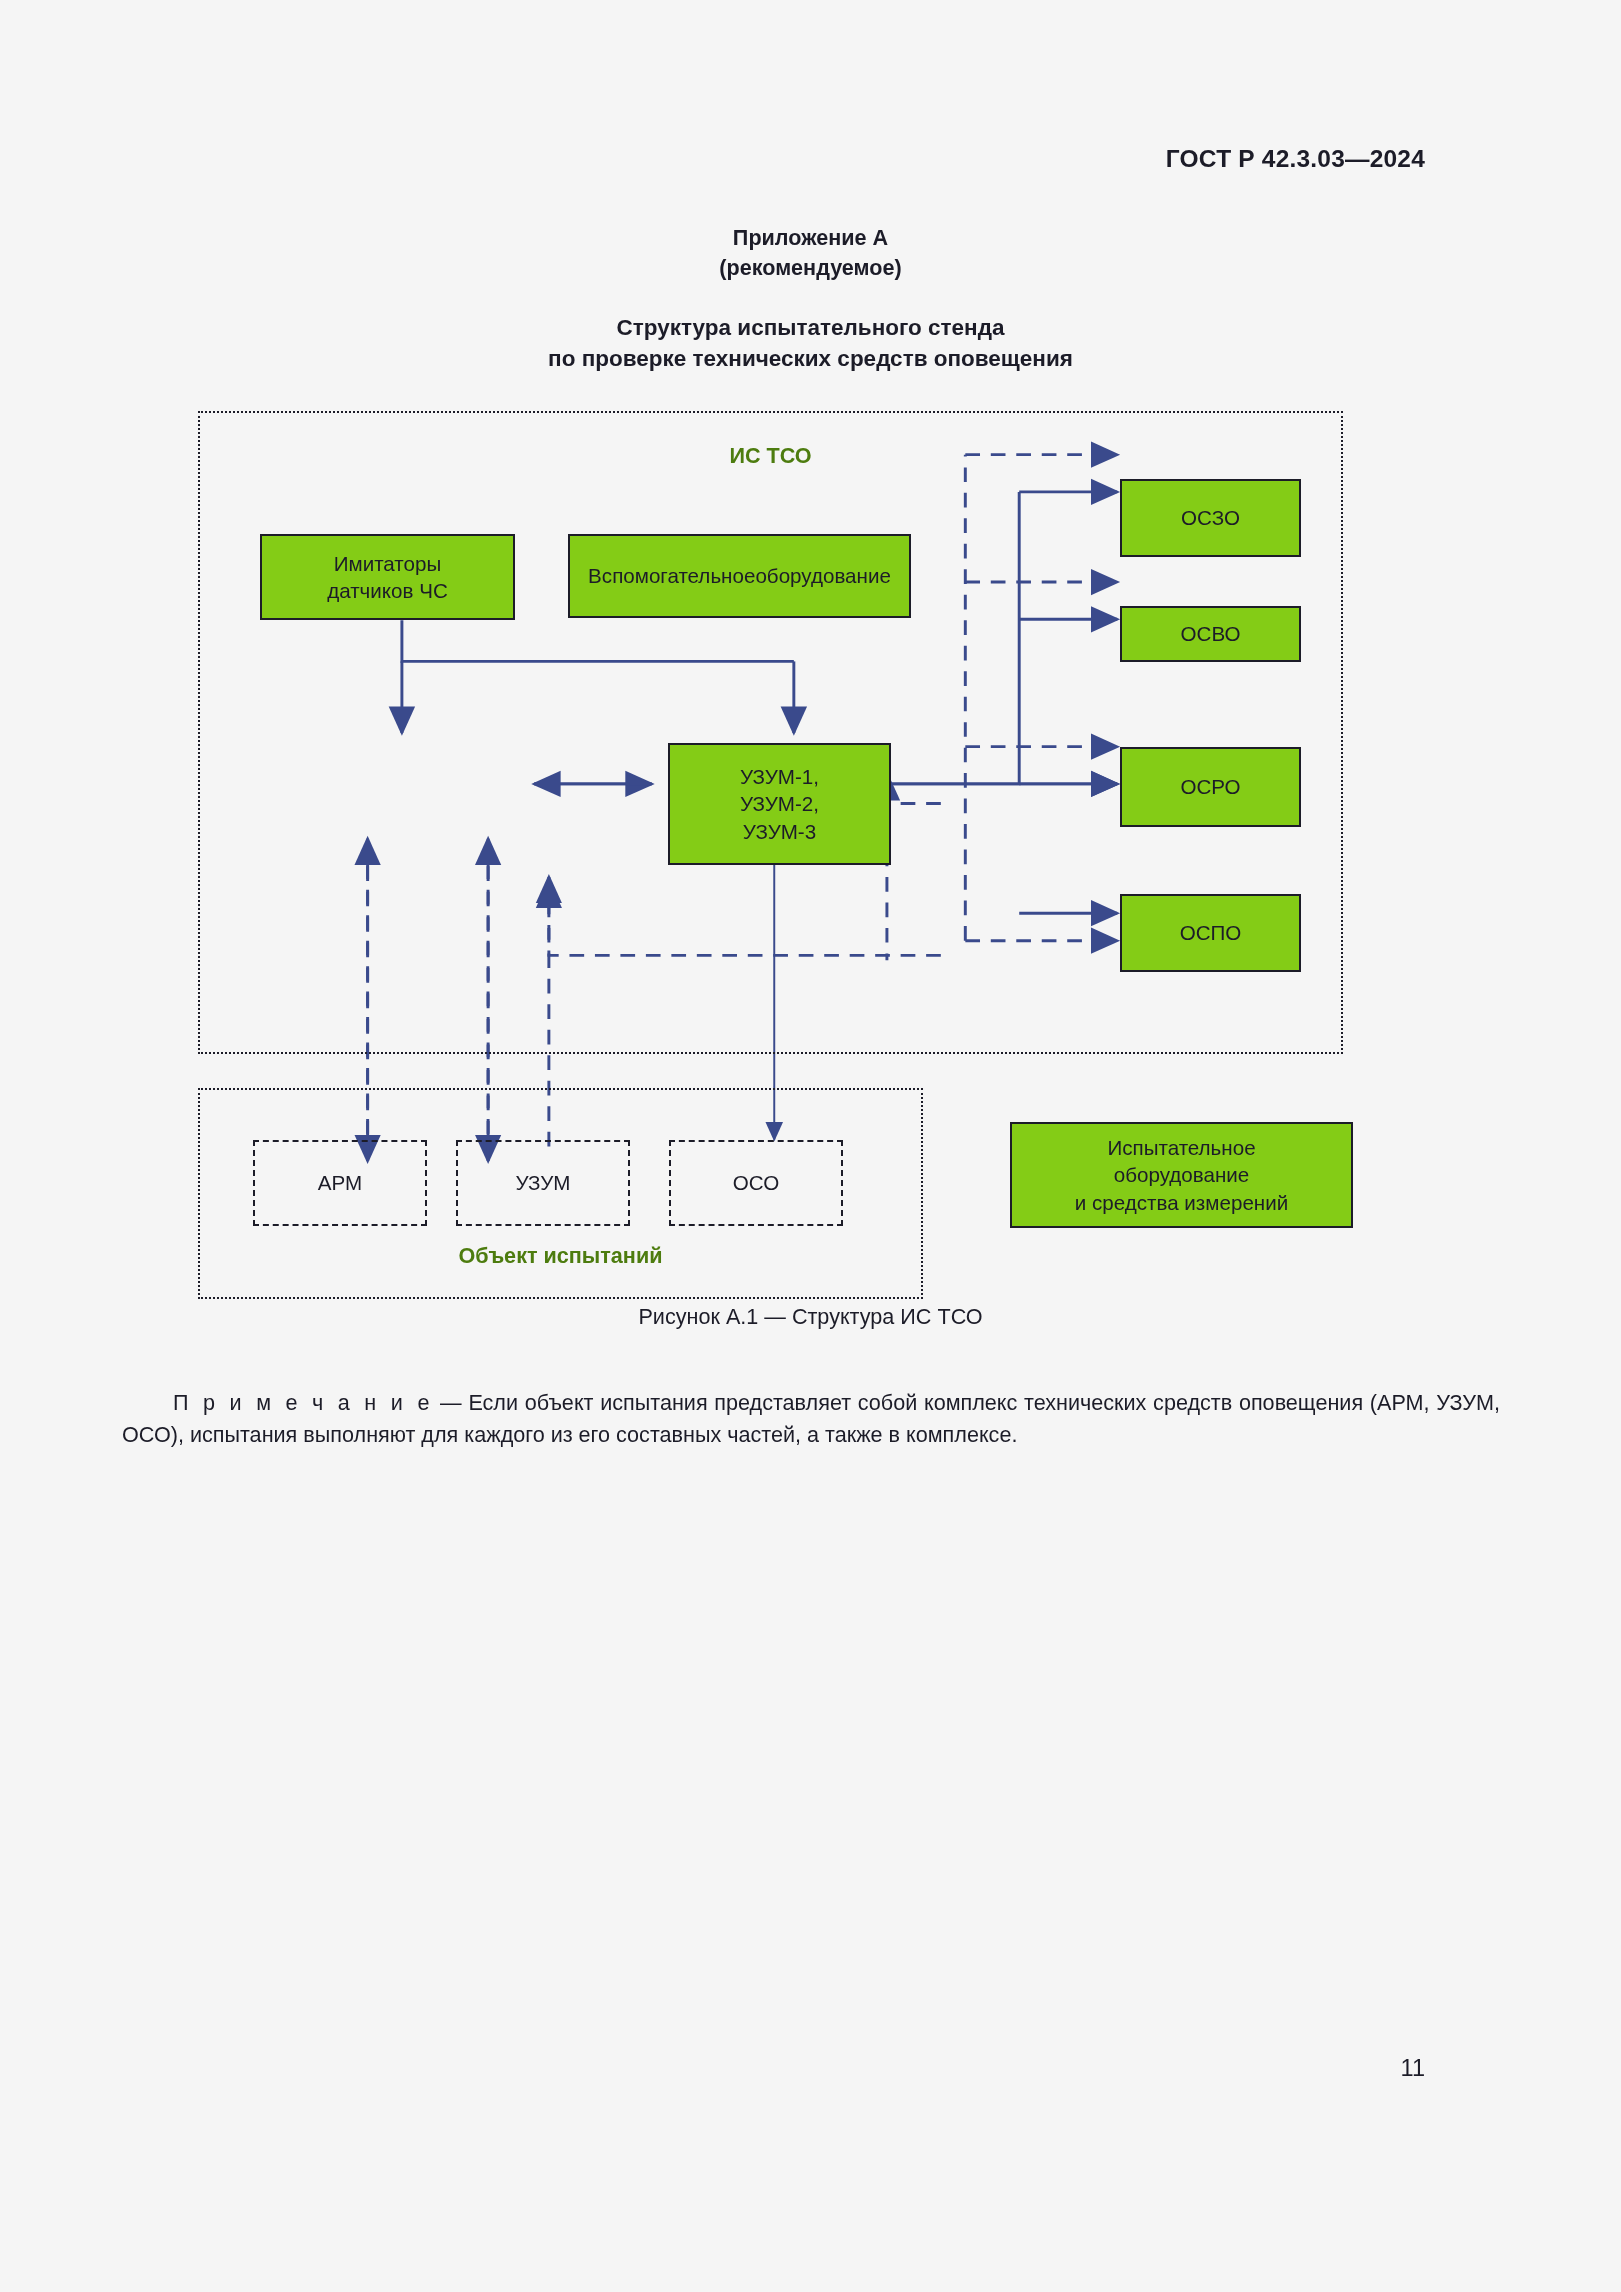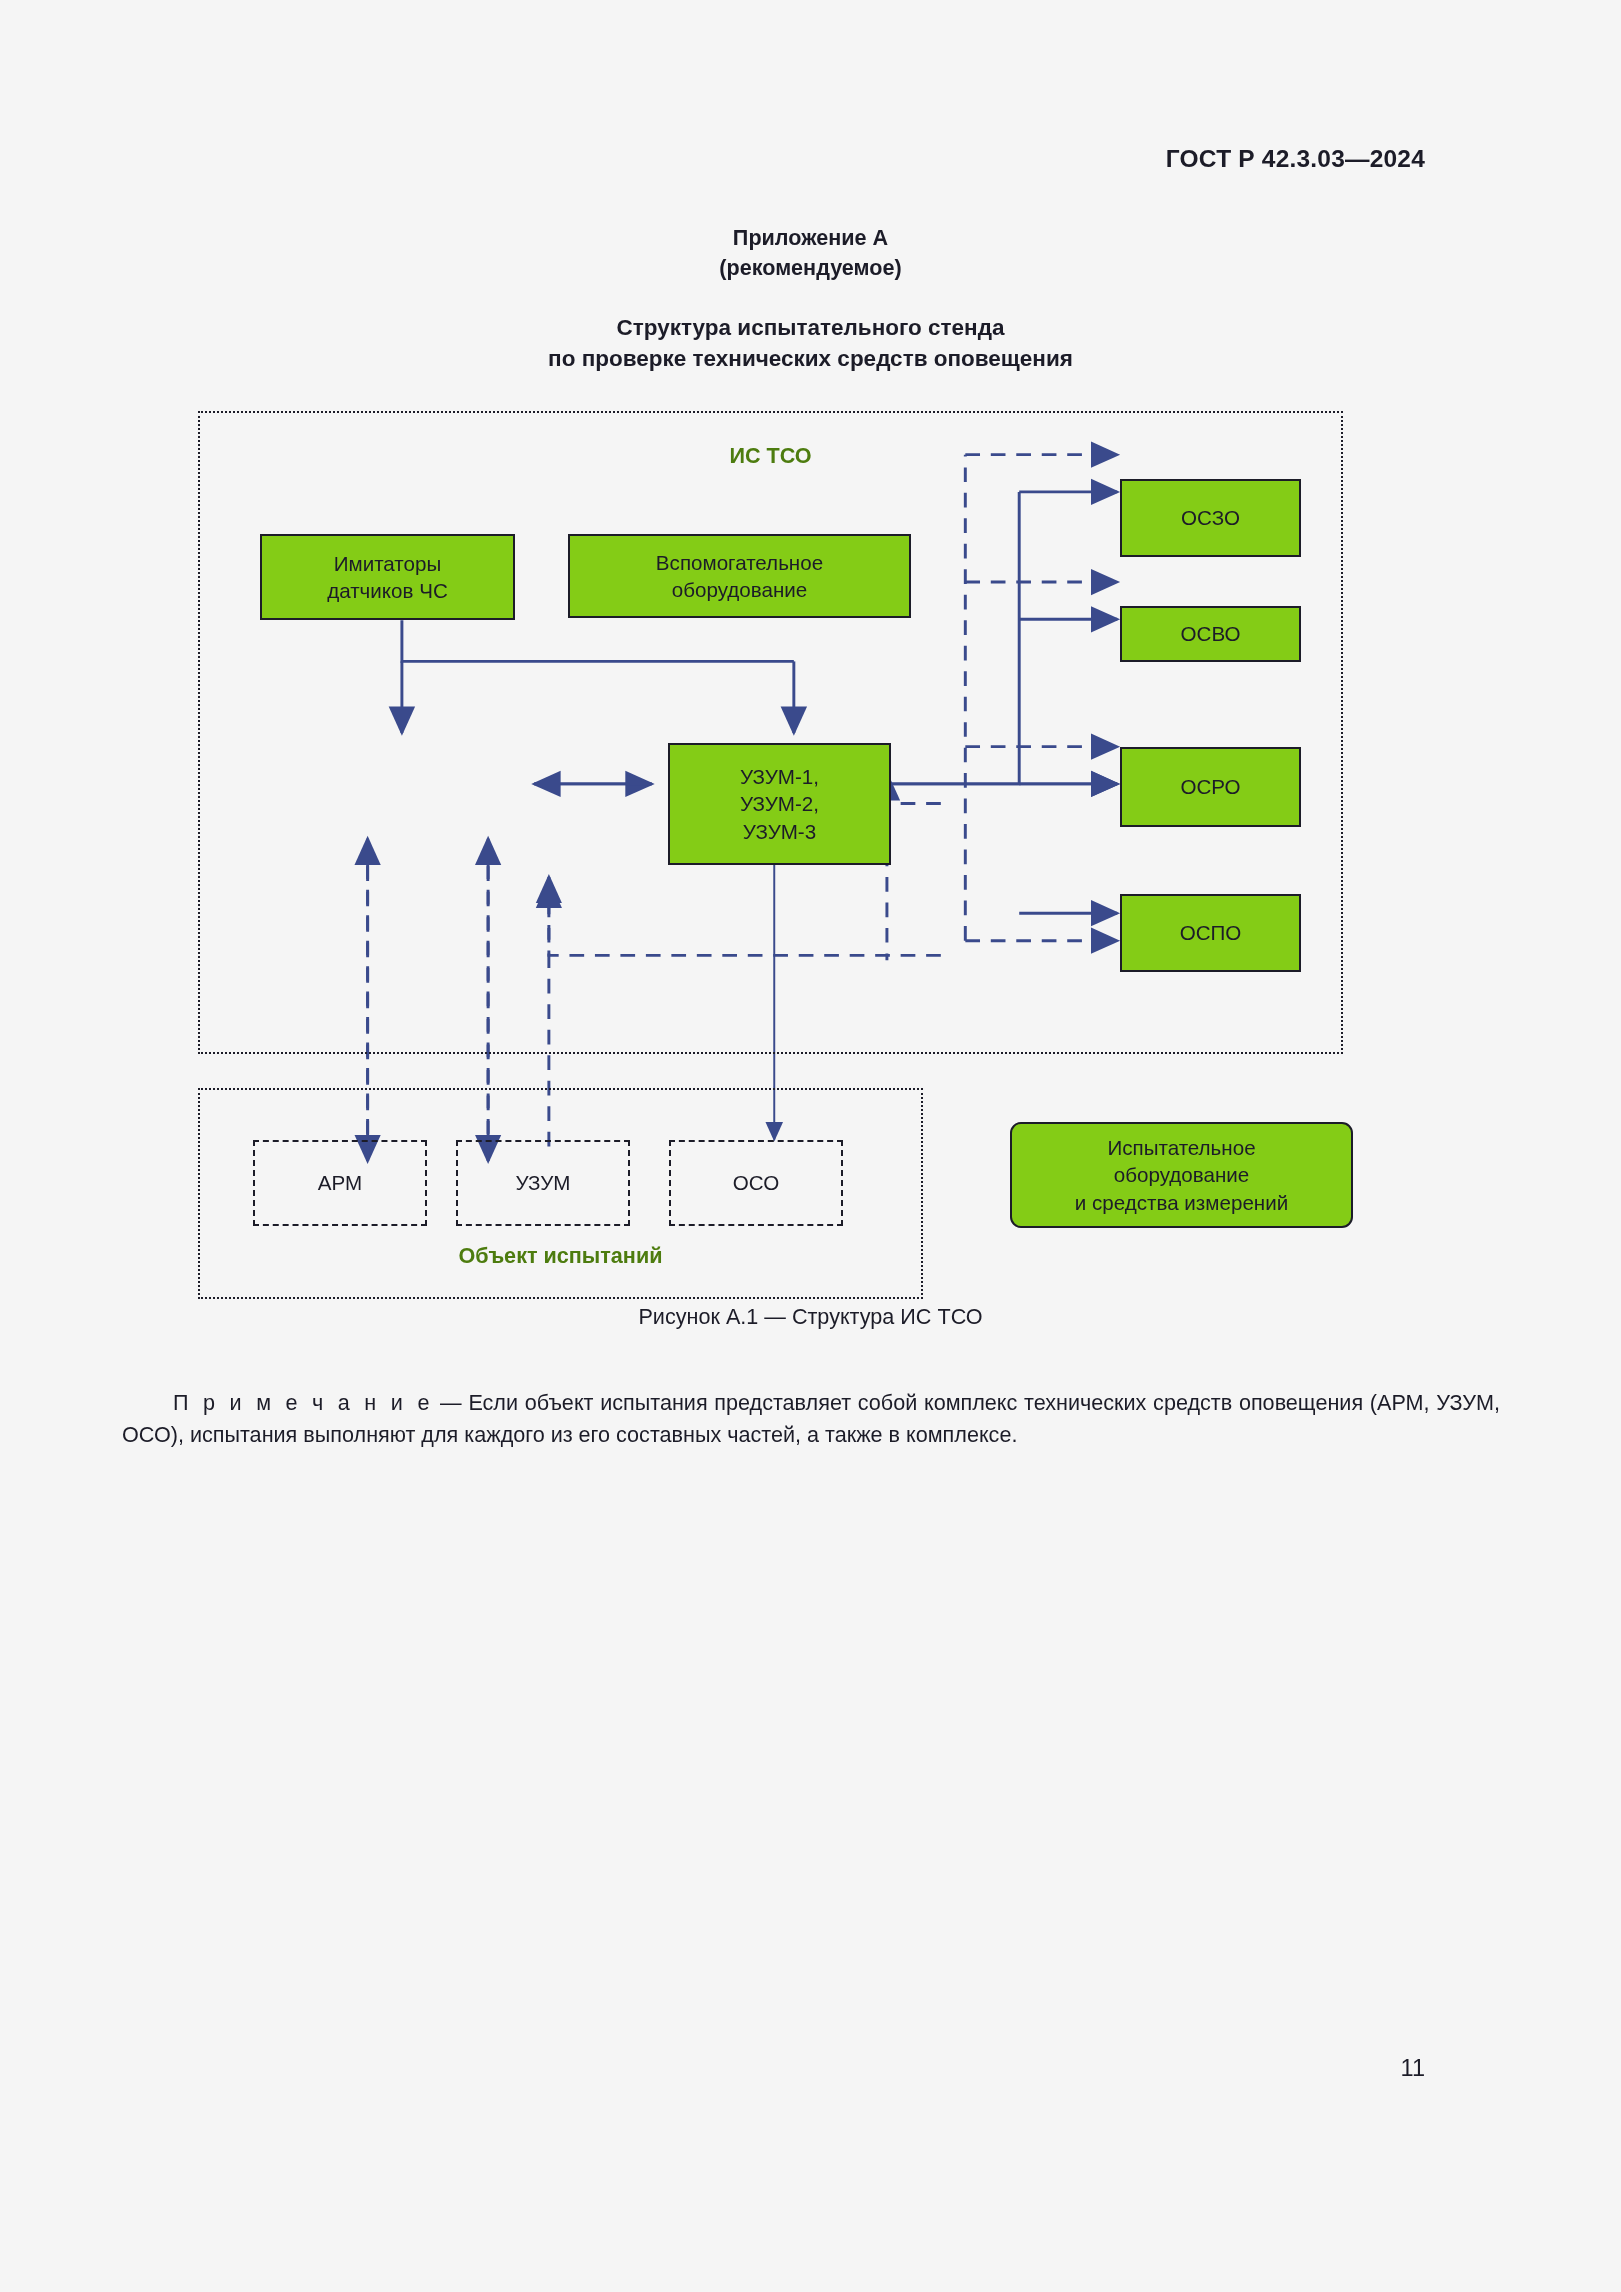--- a/index.html
+++ b/index.html
@@ -219,21 +219,21 @@
   <div class="fig-layer">
 
     <div class="group-box" style="left:198px; top:411px; width:1145px; height:643px;"></div>
     <div class="fig-label" style="left:198px; top:443px; width:1145px;">ИС ТСО</div>
 
     <div class="node solid" style="left:260px; top:534px; width:255px; height:86px; flex-direction:column;">
       <span>Имитаторы</span>
       <span>датчиков ЧС</span>
     </div>
 
-    <div class="node solid" style="left:568px; top:534px; width:343px; height:84px; flex-direction:column;">
+    <div class="node solid" style="left:568px; top:534px; width:343px; height:84px; flex-direction:row;">
       <span>Вспомогательное</span>
       <span>оборудование</span>
     </div>
 
 
     <div class="node solid" style="left:668px; top:743px; width:223px; height:122px; flex-direction:column;">
       <span>УЗУМ-1,</span>
       <span>УЗУМ-2,</span>
       <span>УЗУМ-3</span>
     </div>
@@ -249,21 +249,21 @@
     <div class="group-box" style="left:198px; top:1088px; width:725px; height:211px;"></div>
 
     <div class="node dashed" style="left:253px; top:1140px; width:174px; height:86px;">АРМ</div>
 
     <div class="node dashed" style="left:456px; top:1140px; width:174px; height:86px;">УЗУМ</div>
 
     <div class="node dashed" style="left:669px; top:1140px; width:174px; height:86px;">ОСО</div>
 
     <div class="fig-label" style="left:198px; top:1243px; width:725px;">Объект испытаний</div>
 
-    <div class="node solid" style="left:1010px; top:1122px; width:343px; height:106px; flex-direction:column;border-radius:11px;">
+    <div class="node solid" style="left:1010px; top:1122px; width:343px; height:106px; flex-direction:column;">
       <span>Испытательное</span>
       <span>оборудование</span>
       <span>и средства измерений</span>
     </div>
   </div>
 
   <div class="fig-caption">Рисунок А.1 — Структура ИС ТСО</div>
 
   <div class="note">
     <span class="note-indent"></span><span class="note-word">П р и м е ч а н и е</span>

